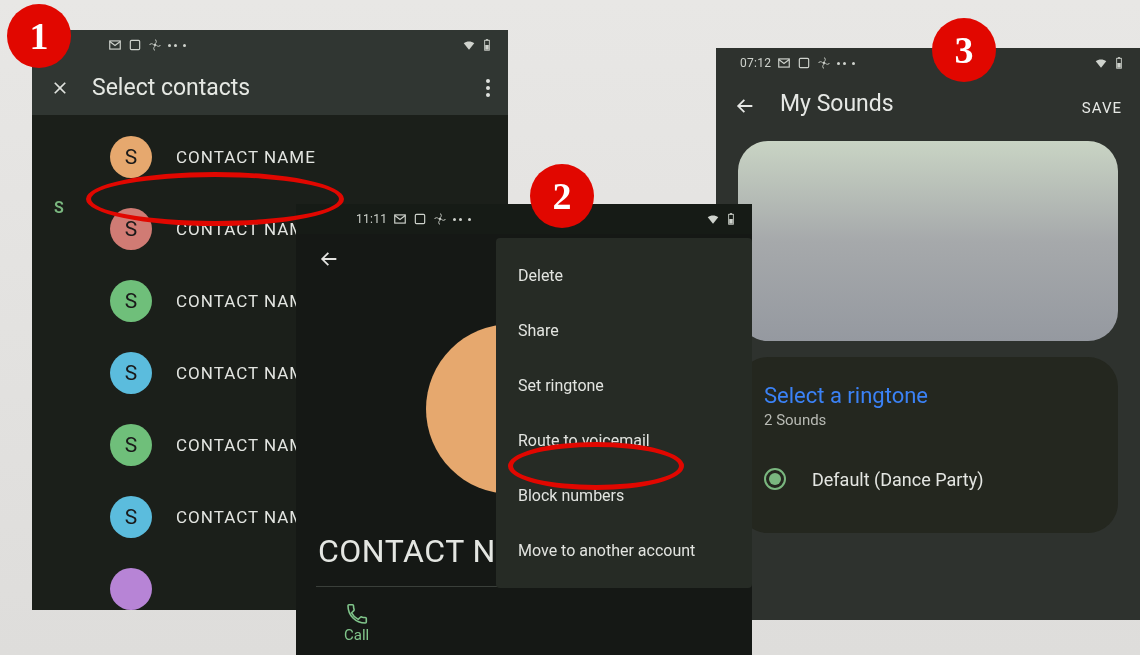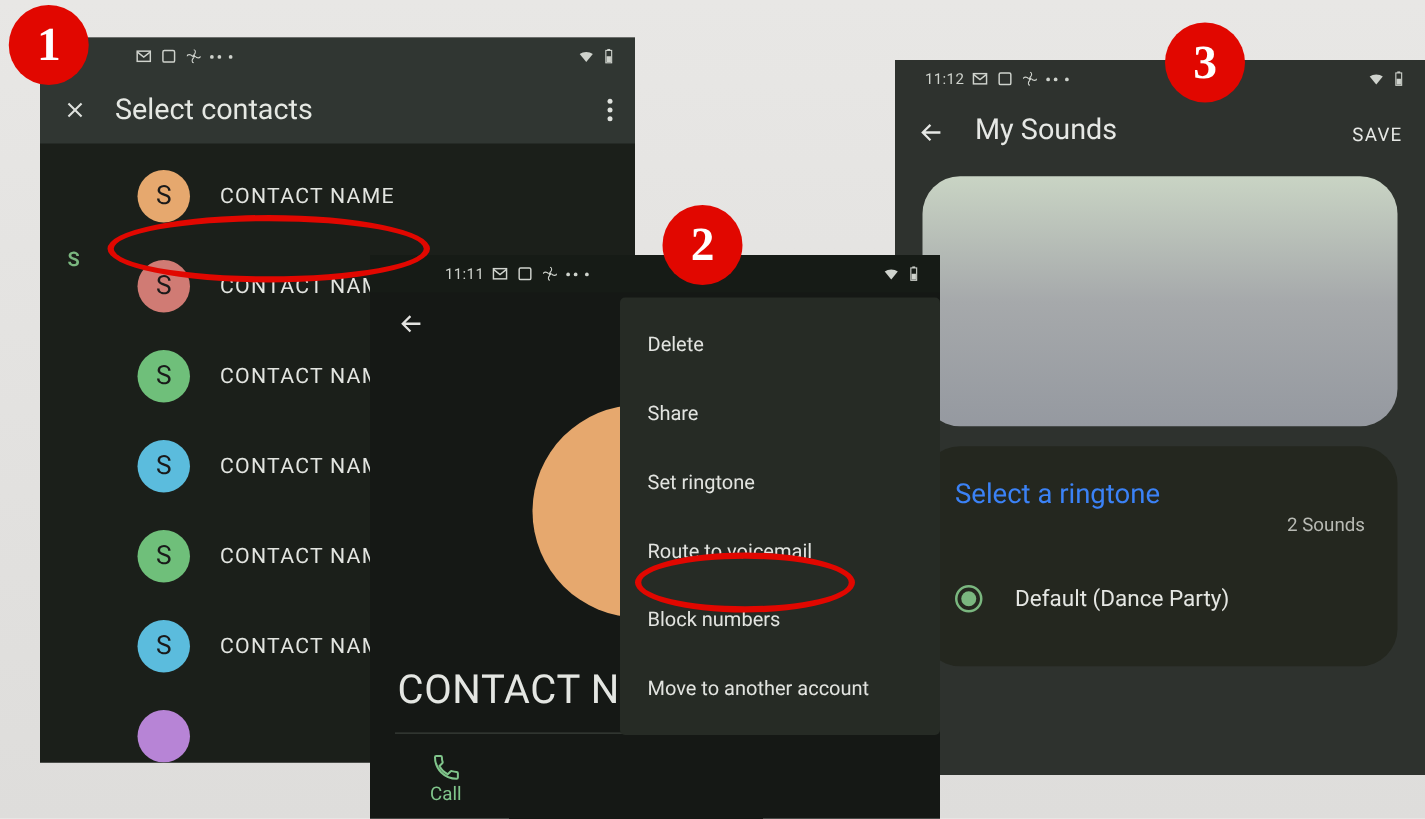--- a/index.html
+++ b/index.html
@@ -162,21 +162,21 @@
     border-radius: 30px;
     background: linear-gradient(to bottom, #c9d4c4 0%, #a6a9ab 50%, #9599a0 100%);
   }
   .p3-card {
     margin: 16px 22px 0 22px;
     background: #24271f;
     border-radius: 30px;
     padding: 26px 26px;
   }
   .p3-card-title { color:#3b82f6; font-size:22px; margin-bottom:3px; }
-  .p3-card-sub { color:#b8bab4; font-size:15px; margin-bottom:22px;text-align:right; }
+  .p3-card-sub { color:#b8bab4; font-size:15px; margin-bottom:22px; }
   .p3-option {
     display:flex;
     align-items:center;
     gap:26px;
     padding:17px 0;
     font-size:18px;
     color:#e4e6e2;
   }
   .radio-off {
     width:22px; height:22px; border-radius:50%;
@@ -202,21 +202,21 @@
 
   
   .mini-ico { width:14px; height:14px; }
   svg { display:block; }
 </style>
 </head>
 <body>
 
 <div class="phone" id="phone3">
   <div class="status-bar">
-    <span class="status-time">11:12</span>
+    <span class="status-time">07:12</span>
     <span class="status-icons">
       <svg class="mini-ico" viewBox="0 0 24 24">
           <rect x="3" y="5" width="18" height="14" fill="none" stroke="#cfd3cd" stroke-width="2"></rect>
           <path d="M3 6l9 7 9-7" fill="none" stroke="#cfd3cd" stroke-width="2"></path>
         </svg>
       <svg class="mini-ico" viewBox="0 0 24 24">
           <rect x="4" y="4" width="16" height="16" rx="2" fill="none" stroke="#cfd3cd" stroke-width="2"></rect>
         </svg>
       <svg class="mini-ico" viewBox="0 0 24 24">
           <circle cx="12" cy="12" r="2" fill="#cfd3cd"></circle>

